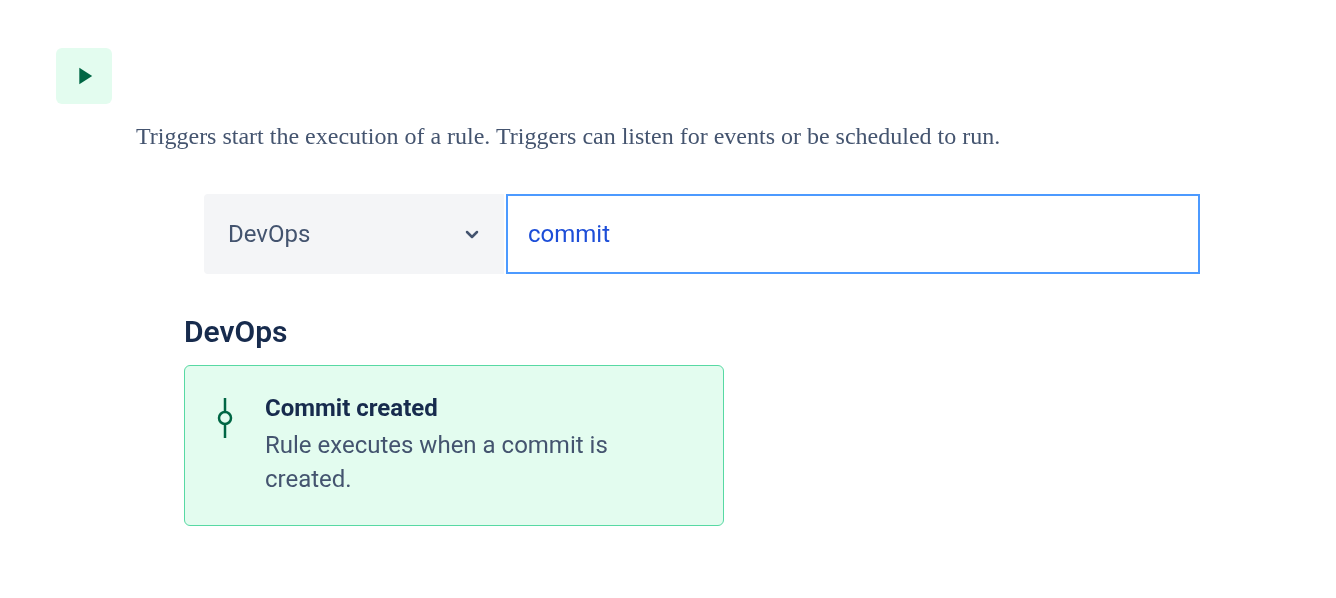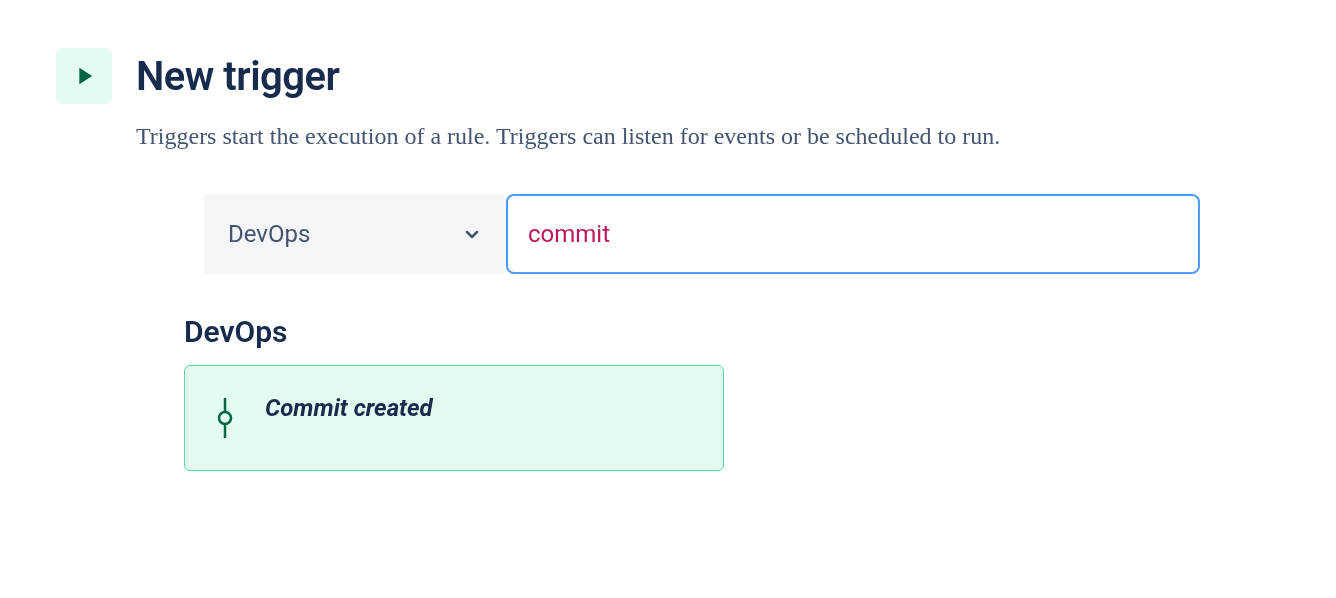--- a/index.html
+++ b/index.html
@@ -68,24 +68,24 @@
       cursor: pointer;
     }
     .dropdown svg {
       width: 24px;
       height: 24px;
     }
     .search-input {
       height: 80px;
       width: 694px;
       border: 2px solid #4c9aff;
-      border-radius: 8px;
+      border-radius: 0;
       padding: 0 20px;
       font-size: 24px;
-      color: #be185d;
+      color: #1d4ed8;
       outline: none;
       margin-left: 2px;
       font-family: inherit;
     }
     .category-section {
       margin-left: 128px;
     }
     .category-title {
       font-size: 30px;
       font-weight: 600;
@@ -94,21 +94,20 @@
     }
     .trigger-card {
       background: #e3fcef;
       border: 1px solid #57d9a3;
       border-radius: 6px;
       padding: 28px 28px 28px 28px;
       width: 540px;
       display: flex;
       gap: 28px;
       cursor: pointer;
-      font-style: italic;
     }
     .card-icon {
       flex-shrink: 0;
       padding-top: 4px;
     }
     .card-icon svg {
       width: 24px;
       height: 40px;
     }
     .card-content {
@@ -128,21 +127,20 @@
   </style>
 </head>
 <body>
 
 <div class="header-row">
   <div class="icon-badge">
     <svg viewBox="0 0 24 24">
       <path d="M8 5v14l11-7z" fill="#006644"></path>
     </svg>
   </div>
-  <h1 class="page-title">New trigger</h1>
 </div>
 
 <p class="subtitle">Triggers start the execution of a rule. Triggers can listen for events or be scheduled to run.</p>
 
 <div class="filter-row">
   <div class="dropdown">
     <span>DevOps</span>
     <svg viewBox="0 0 24 24">
       <path d="M7 10l5 5 5-5" stroke="#44546f" stroke-width="2.5" fill="none" stroke-linecap="round" stroke-linejoin="round"></path>
     </svg>
@@ -155,15 +153,16 @@
   <div class="trigger-card">
     <div class="card-icon">
       <svg viewBox="0 0 24 40">
         <line x1="12" y1="0" x2="12" y2="13" stroke="#006644" stroke-width="2.5"></line>
         <circle cx="12" cy="20" r="6" fill="none" stroke="#006644" stroke-width="2.5"></circle>
         <line x1="12" y1="27" x2="12" y2="40" stroke="#006644" stroke-width="2.5"></line>
       </svg>
     </div>
     <div class="card-content">
       <div class="card-title">Commit created</div>
+      <div class="card-desc">Rule executes when a commit is created.</div>
     </div>
   </div>
 </div>
 
 </body></html>

